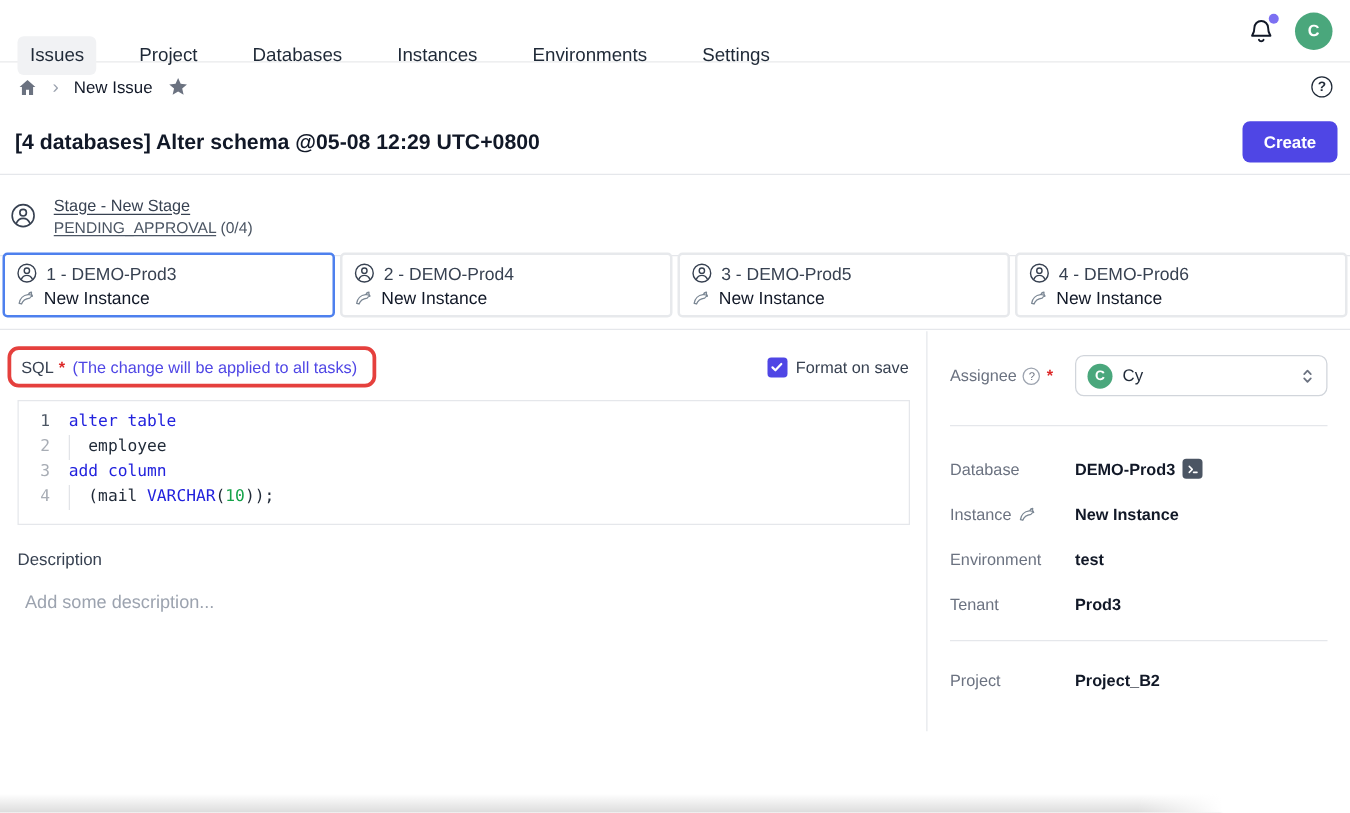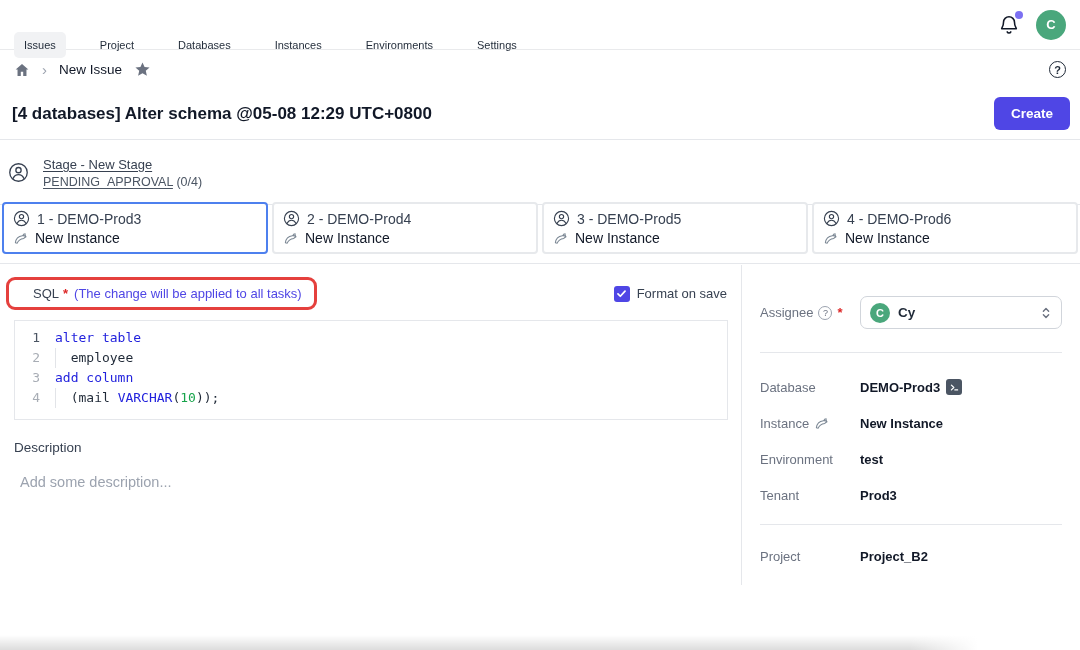--- a/index.html
+++ b/index.html
@@ -4,21 +4,21 @@
 <style>
   * { margin:0; padding:0; box-sizing:border-box; }
   html,body { width:1080px; height:650px; background:#fff; overflow:hidden;
               font-family:"Liberation Sans", sans-serif; color:#1f2937; }
 
   
   .topnav { position:absolute; top:0; left:0; right:0; height:50px;
             display:flex; align-items:center; padding:0 14px;
             border-bottom:1px solid #e9eaec; background:#fff; }
   .nav-items { display:flex; align-items:center; gap:24px; }
-  .nav-item { font-size:11px; color:#1f2937; padding:7px 10px; border-radius:5px; cursor:pointer;margin-top:40px; }
+  .nav-item { font-size:15px; color:#1f2937; padding:7px 10px; border-radius:5px; cursor:pointer;margin-top:40px; }
   .nav-item.active { background:#f1f2f4; }
   .nav-right { margin-left:auto; display:flex; align-items:center; gap:16px; }
   .bell-wrap { position:relative; width:22px; height:22px; cursor:pointer; }
   .bell-dot { position:absolute; top:-3px; right:-3px; width:8px; height:8px;
               border-radius:50%; background:#7c70f2; }
   .avatar { width:30px; height:30px; border-radius:50%; background:#4aa77c; color:#fff;
             font-size:13px; font-weight:600; display:flex; align-items:center;
             justify-content:center; cursor:pointer; }
 
   
@@ -58,25 +58,25 @@
                background:#fff; padding:5px 9px; display:flex; flex-direction:column;
                justify-content:center; gap:3px; cursor:pointer; }
   .task-card.selected { border-color:#4e80ee; }
   .task-top { display:flex; align-items:center; gap:7px; font-size:14px; color:#374151; }
   .task-bottom { display:flex; align-items:center; gap:7px; font-size:14px;
                  font-weight:500; color:#111827; }
 
   
   .main-row { position:absolute; top:265px; left:0; right:0; height:320px; display:flex; }
   .left-col { width:742px; border-right:1px solid #e5e7eb; padding:12px 14px; }
-  .right-col { flex:1; padding:12px 18px; }
+  .right-col { flex:1; padding:0 18px; }
 
   .sql-header { display:flex; align-items:center; justify-content:space-between; }
   .red-box { display:inline-flex; align-items:center; gap:4px; margin-left:-8px;
-             border:3px solid #e5403d; border-radius:9px; padding:6px 12px 6px 24px; }
+             border:3px solid #e5403d; border-radius:9px; padding:6px 12px 6px 8px; }
   .sql-label { font-size:13px; font-weight:500; color:#374151; }
   .req-star { color:#dc2626; font-size:13px; font-weight:600; margin-right:2px; }
   .sql-note { font-size:13px; color:#4f46e5; }
   .format-save { display:flex; align-items:center; gap:7px; cursor:pointer; }
   .checkbox { width:16px; height:16px; border-radius:3px; background:#4f46e5;
               display:flex; align-items:center; justify-content:center; }
   .format-label { font-size:13px; color:#374151; }
 
   .editor { margin-top:10px; width:714px; height:100px; border:1px solid #e5e7eb;
             padding:7px 0; font-family:"DejaVu Sans Mono", monospace; font-size:13px;
@@ -101,21 +101,21 @@
   .mini-help { width:14px; height:14px; border:1.3px solid #9ca3af; border-radius:50%;
                display:flex; align-items:center; justify-content:center;
                font-size:9px; color:#6b7280; }
   .mini-help::after { content:"?"; }
   .assignee-select { flex:1; height:33px; border:1px solid #d1d5db; border-radius:7px;
                      background:#fff; display:flex; align-items:center; gap:8px;
                      padding:0 9px; cursor:pointer; }
   .mini-avatar { width:20px; height:20px; border-radius:50%; background:#4aa77c;
                  color:#fff; font-size:11px; font-weight:600; display:flex;
                  align-items:center; justify-content:center; }
-  .assignee-value { font-size:13.5px; color:#1f2937;font-weight:bold; }
+  .assignee-value { font-size:13.5px; color:#1f2937; }
   .updown { margin-left:auto; }
   .side-div { border:none; border-top:1px solid #e5e7eb; margin:23px 0 26px; }
   .side-div2 { border:none; border-top:1px solid #e5e7eb; margin:19px 0 24px; }
   .field-row { display:flex; align-items:center; margin-bottom:21px; }
   .field-value { font-size:13px; font-weight:700; color:#111827; display:flex;
                  align-items:center; gap:6px; }
   .term-icon { width:16px; height:16px; border-radius:3px; background:#4b5563;
                display:flex; align-items:center; justify-content:center; cursor:pointer; }
 
   

